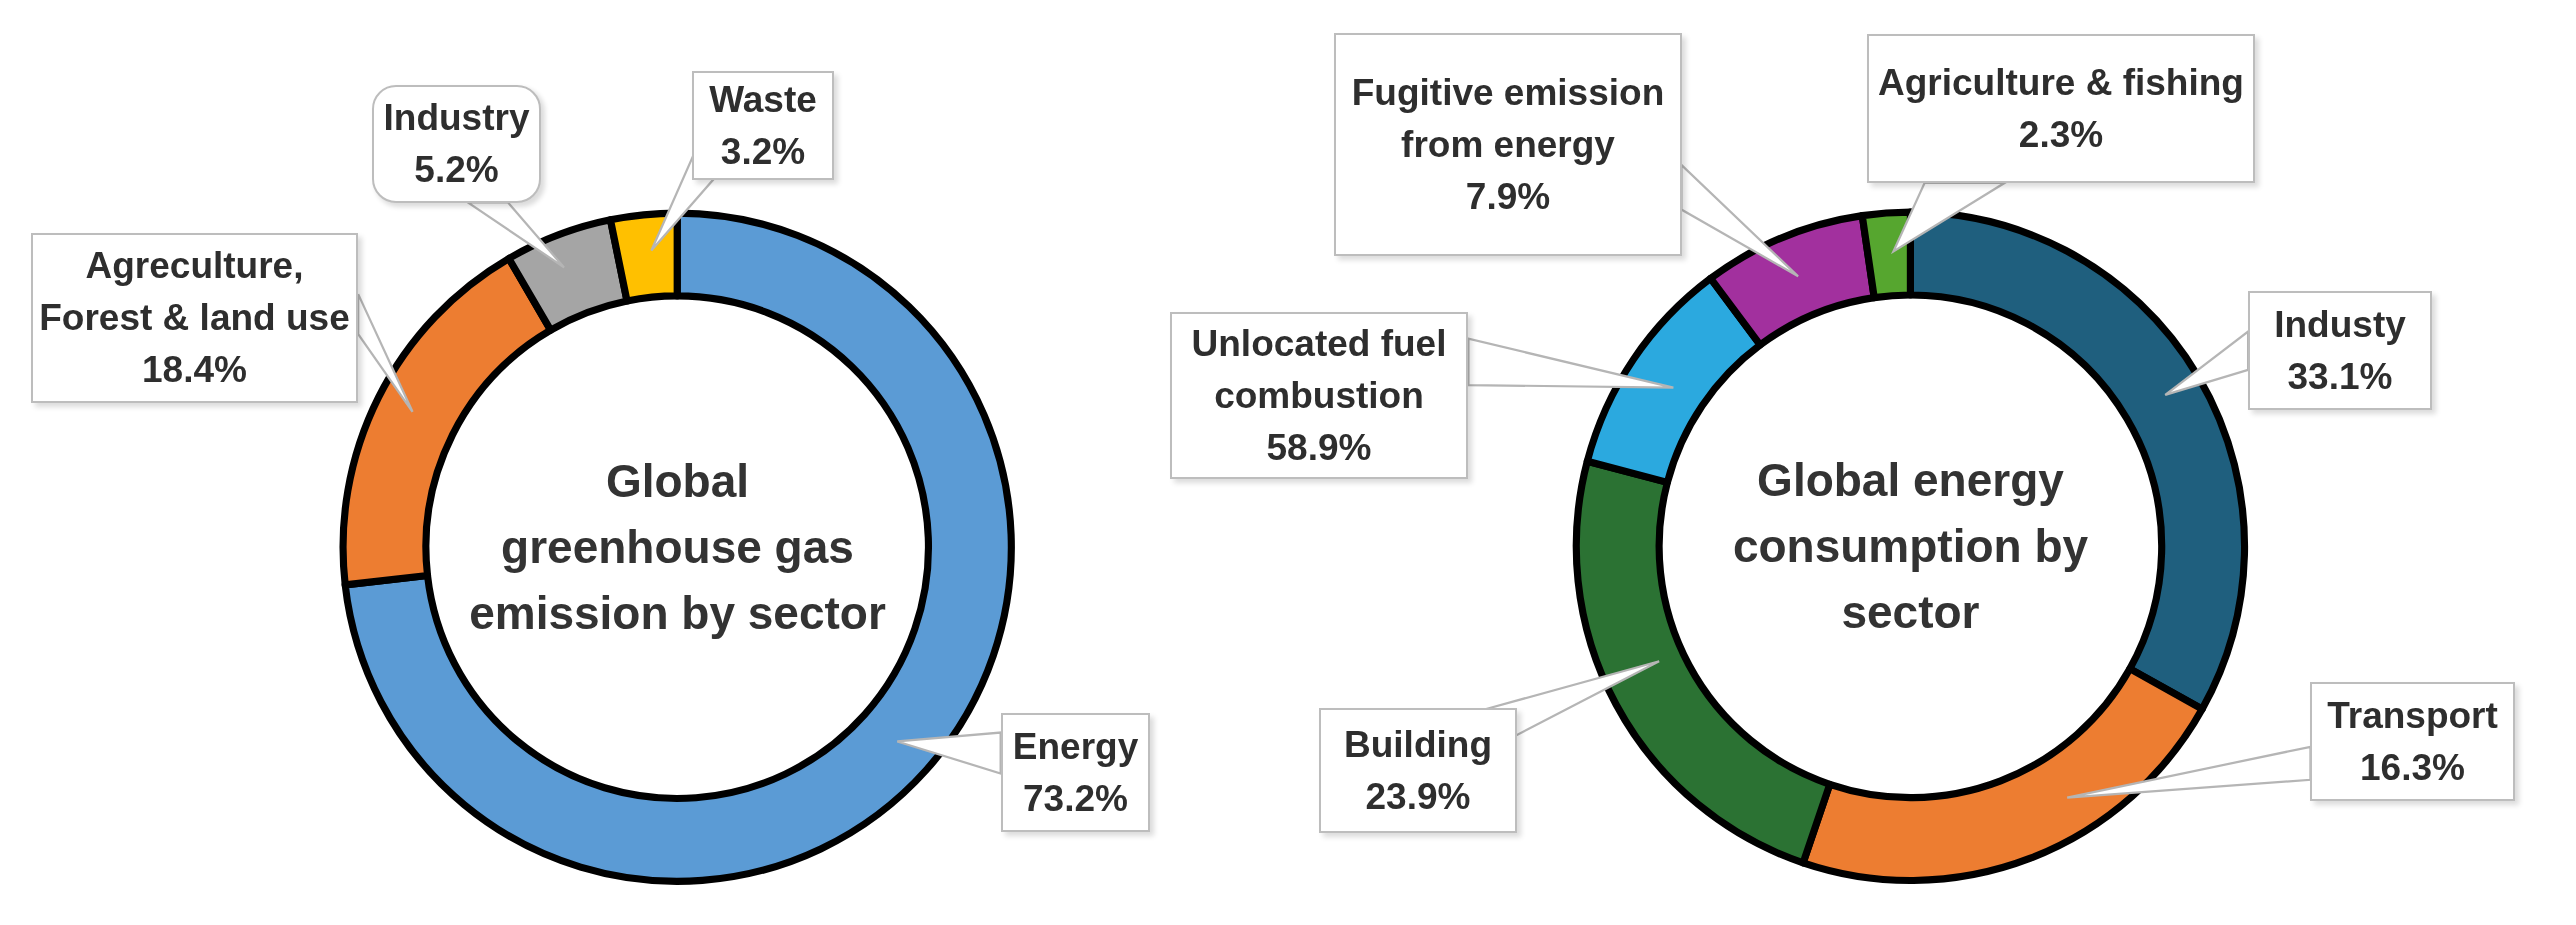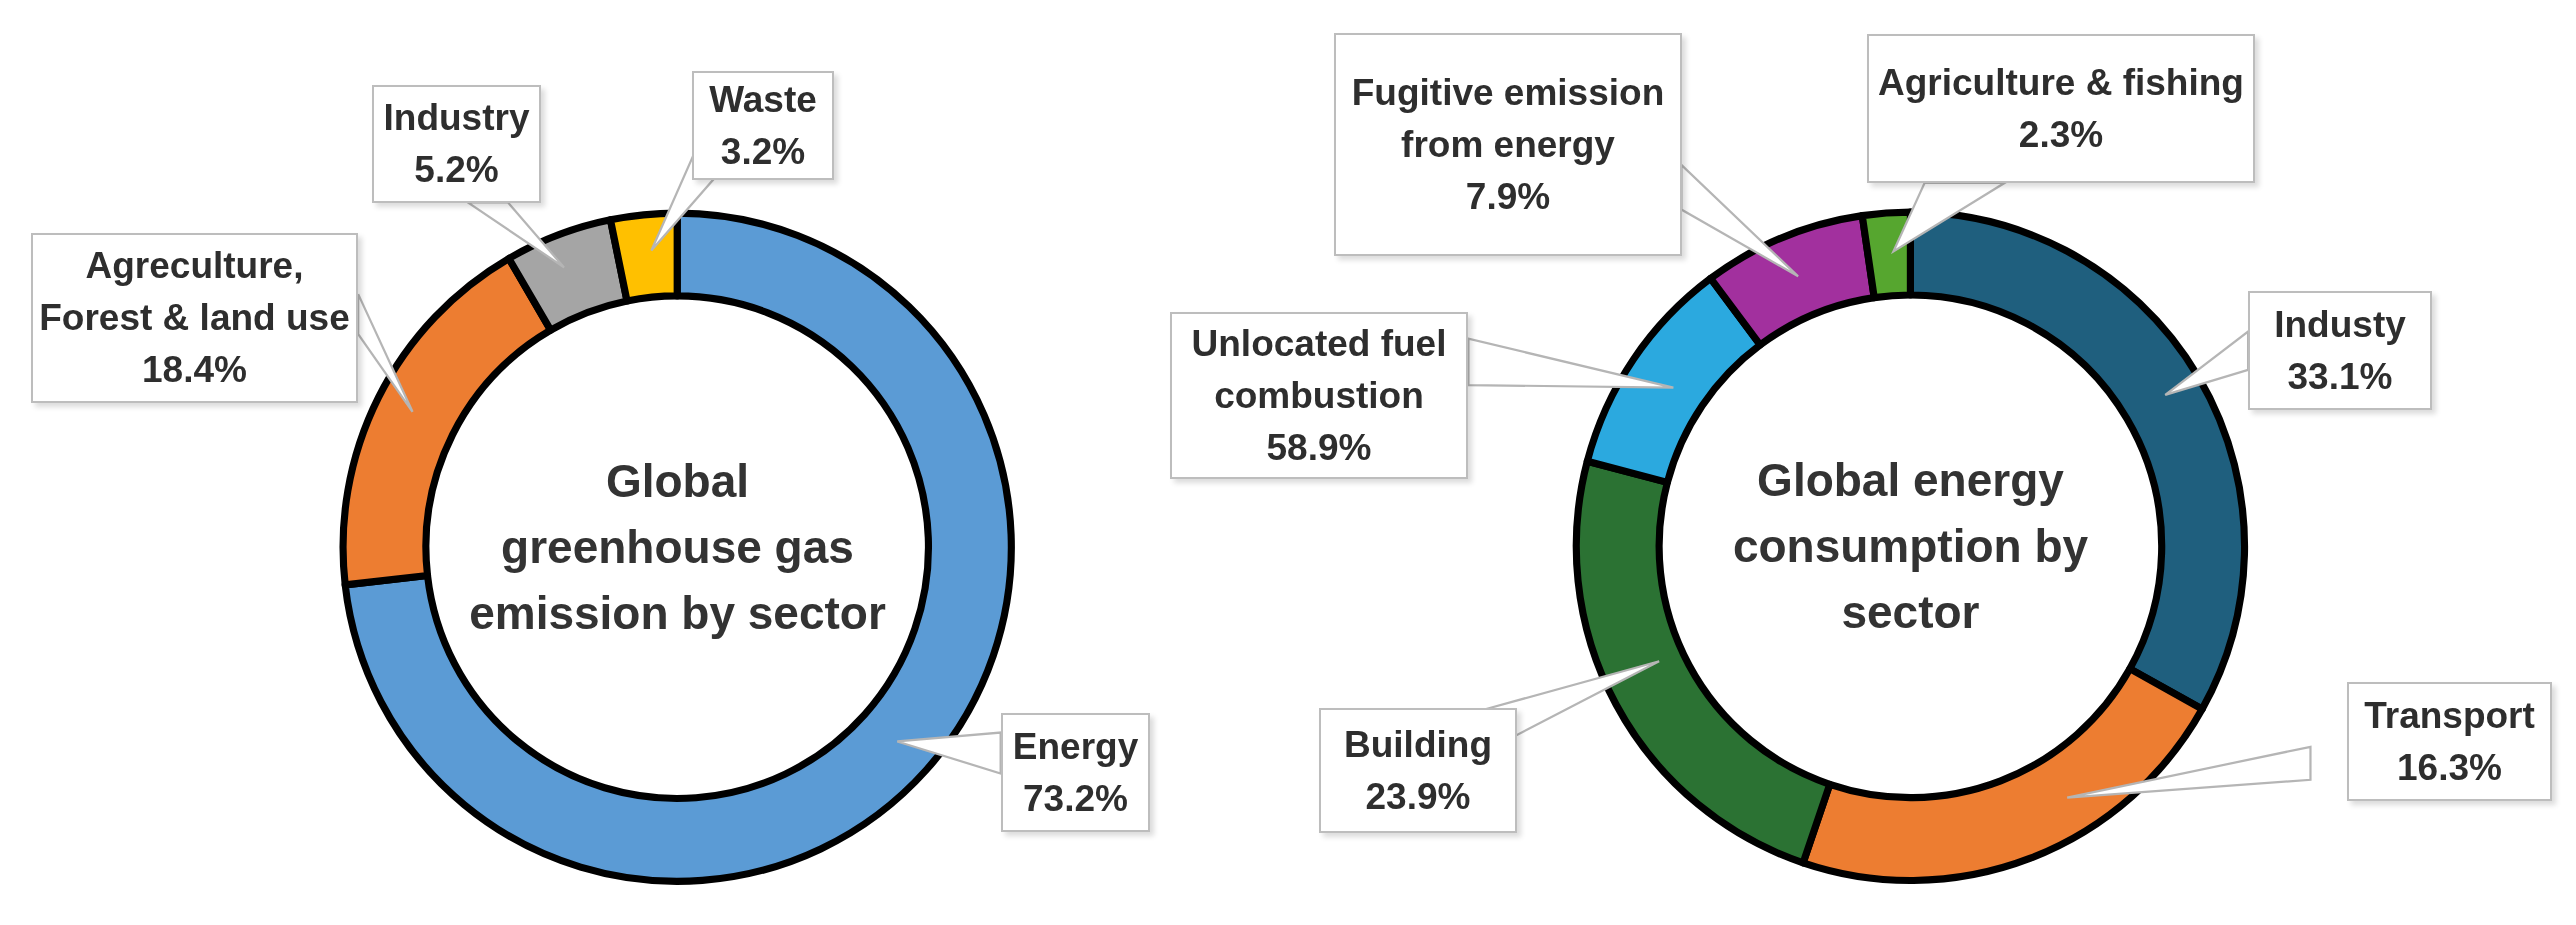--- a/index.html
+++ b/index.html
@@ -22,30 +22,30 @@
     position:absolute;
     display:flex;align-items:center;justify-content:center;
     text-align:center;
     color:#333333;
     font-size:46px;font-weight:600;line-height:66px;
     white-space:pre-line;
     z-index:2;
   }
   
   .co-agriculture-left{left:31px;top:233px;width:327px;height:170px;}
-  .co-industry-left{left:372px;top:85px;width:169px;height:118px;}
+  .co-industry-left{left:372px;top:85px;width:169px;height:118px;border-radius:24px;}
   .co-waste{left:692px;top:43px;width:142px;height:109px;margin-top:28px;}
   .co-energy{left:1001px;top:713px;width:149px;height:119px;}
   
   .co-fugitive{left:1334px;top:33px;width:348px;height:223px;}
   .co-agrifish{left:1867px;top:34px;width:388px;height:149px;text-align:right;}
   .co-unlocated{left:1170px;top:312px;width:298px;height:167px;}
   .co-building{left:1319px;top:708px;width:198px;height:125px;}
   .co-industy-right{left:2248px;top:291px;width:184px;height:119px;}
-  .co-transport{left:2310px;top:682px;width:205px;height:119px;margin-left:37px;}
+  .co-transport{left:2310px;top:682px;width:205px;height:119px;}
   
   .title-left{left:410px;top:431px;width:535px;height:232px;}
   .title-right{left:1643px;top:430px;width:535px;height:232px;}
 </style>
 </head>
 <body>
 
 <div id="canvas">
 
   <svg id="chart-svg" width="2576" height="926" viewBox="0 0 2891 1039">

